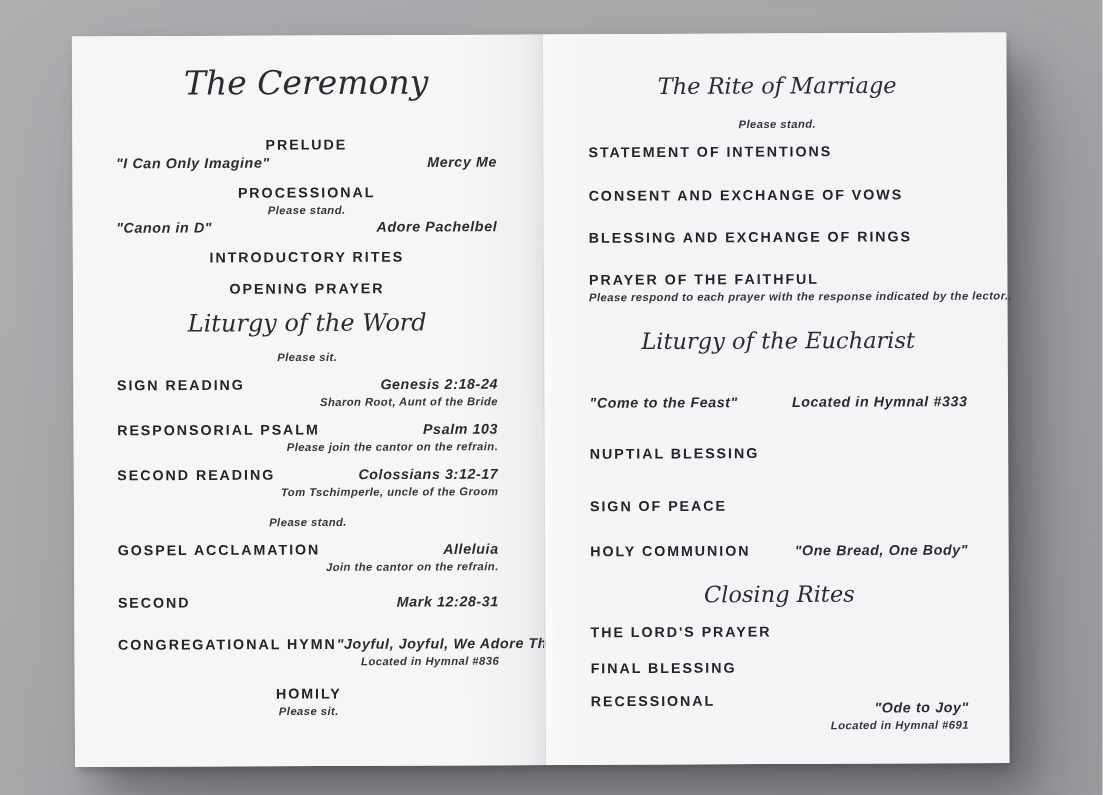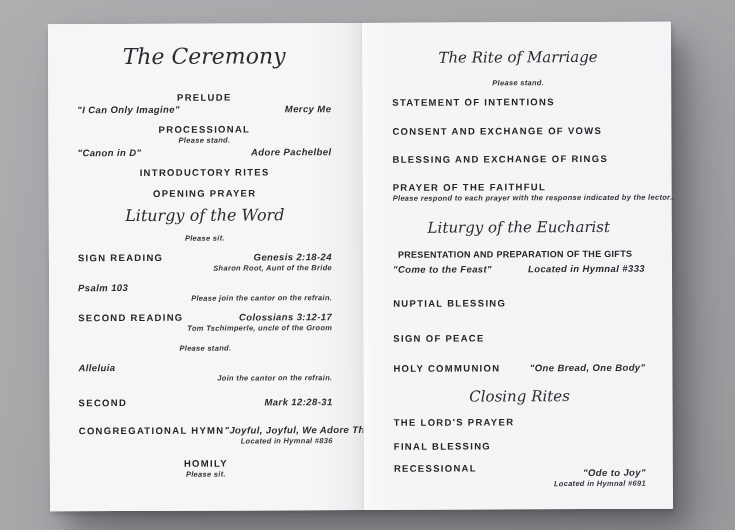--- a/index.html
+++ b/index.html
@@ -79,33 +79,35 @@
       <div class="blk center script s-lg" style="top:182px">Liturgy of the Word</div>
       <div class="blk center sub" style="top:210px">Please sit.</div>
 
       <div class="blk row" style="top:228px">
         <span class="lbl">SIGN READING</span>
         <span class="val">Genesis 2:18-24</span>
       </div>
       <div class="blk right sub" style="top:240px">Sharon Root, Aunt of the Bride</div>
 
       <div class="blk row" style="top:258px">
+        <span class="lbl">RESPONSORIAL PSALM</span>
         <span class="val">Psalm 103</span>
       </div>
       <div class="blk right sub" style="top:270px">Please join the cantor on the refrain.</div>
 
       <div class="blk row" style="top:288px">
         <span class="lbl">SECOND READING</span>
         <span class="val">Colossians 3:12-17</span>
       </div>
       <div class="blk right sub" style="top:300px">Tom Tschimperle, uncle of the Groom</div>
 
       <div class="blk center sub" style="top:320px">Please stand.</div>
 
       <div class="blk row" style="top:338px">
+        <span class="lbl">GOSPEL ACCLAMATION</span>
         <span class="val">Alleluia</span>
       </div>
       <div class="blk right sub" style="top:350px">Join the cantor on the refrain.</div>
 
       <div class="blk row" style="top:373px">
         <span class="lbl">SECOND</span>
         <span class="val">Mark 12:28-31</span>
       </div>
 
       <div class="blk row" style="top:401px">
@@ -127,21 +129,20 @@
 
       <div class="blk lbl" style="top:74px">STATEMENT OF INTENTIONS</div>
       <div class="blk lbl" style="top:103px">CONSENT AND EXCHANGE OF VOWS</div>
       <div class="blk lbl" style="top:131px">BLESSING AND EXCHANGE OF RINGS</div>
 
       <div class="blk lbl" style="top:159px">PRAYER OF THE FAITHFUL</div>
       <div class="blk sub" style="top:171px">Please respond to each prayer with the response indicated by the lector..</div>
 
       <div class="blk center script s-md" style="top:196px">Liturgy of the Eucharist</div>
 
-      <div class="blk lbl lbl-long" style="top:227px;left:5px">PRESENTATION AND PREPARATION OF THE GIFTS</div>
       <div class="blk row" style="top:241px">
         <span class="val">"Come to the Feast"</span>
         <span class="val">Located in Hymnal #333</span>
       </div>
 
       <div class="blk lbl" style="top:275px">NUPTIAL BLESSING</div>
       <div class="blk lbl" style="top:310px">SIGN OF PEACE</div>
 
       <div class="blk row" style="top:340px">
         <span class="lbl">HOLY COMMUNION</span>

